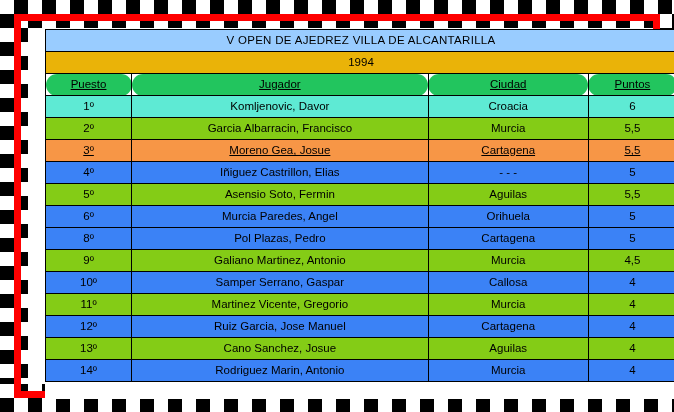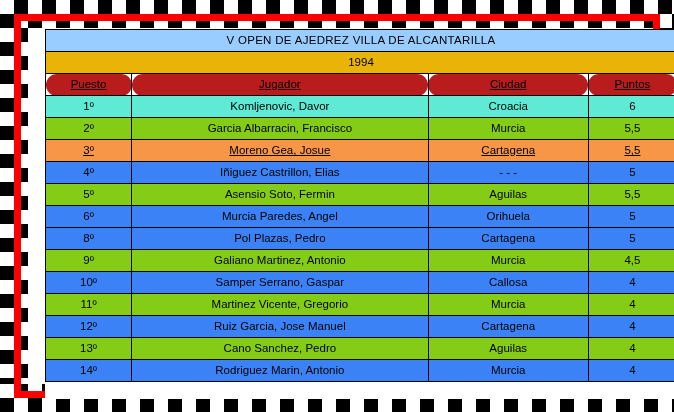--- a/index.html
+++ b/index.html
@@ -87,21 +87,21 @@
     line-height: 23px;
   }
   .year-cell {
     background: #eab308;
     font-weight: bold;
     font-size: 12.5px;
     height: 20px;
     line-height: 20px;
   }
   .hdr td {
-    background: #b91c1c;
+    background: #22c55e;
     font-weight: bold;
     font-size: 12px;
     border-radius: 11px;
   }
   .hdr span.u {
     text-decoration: underline;
   }
   .col-puesto  { width: 86px; }
   .col-jugador { width: 296px; }
   .col-ciudad  { width: 160px; }
@@ -212,21 +212,21 @@
             <td>4</td>
           </tr>
           <tr class="row-white">
             <td>12º</td>
             <td>Ruiz Garcia, Jose Manuel</td>
             <td>Cartagena</td>
             <td>4</td>
           </tr>
           <tr class="row-grey">
             <td>13º</td>
-            <td>Cano Sanchez, Pedro</td>
+            <td>Cano Sanchez, Josue</td>
             <td>Aguilas</td>
             <td>4</td>
           </tr>
           <tr class="row-white">
             <td>14º</td>
             <td>Rodriguez Marin, Antonio</td>
             <td>Murcia</td>
             <td>4</td>
           </tr>
         </tbody>

